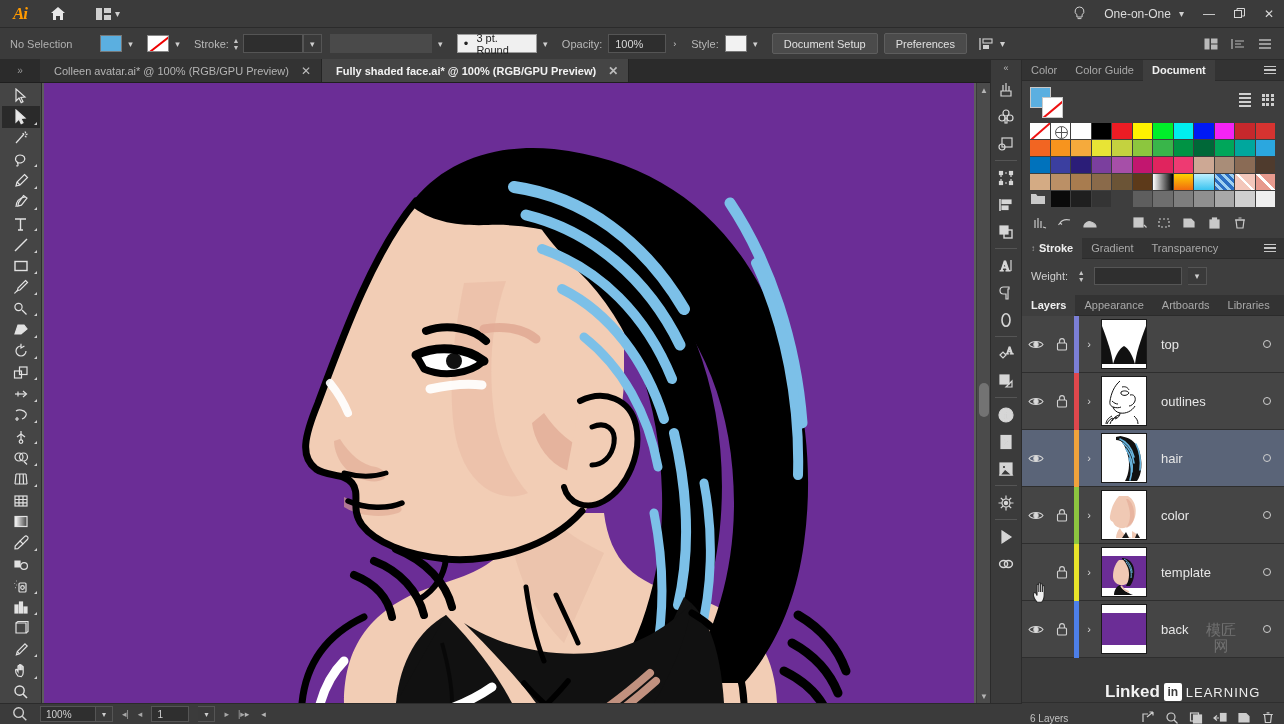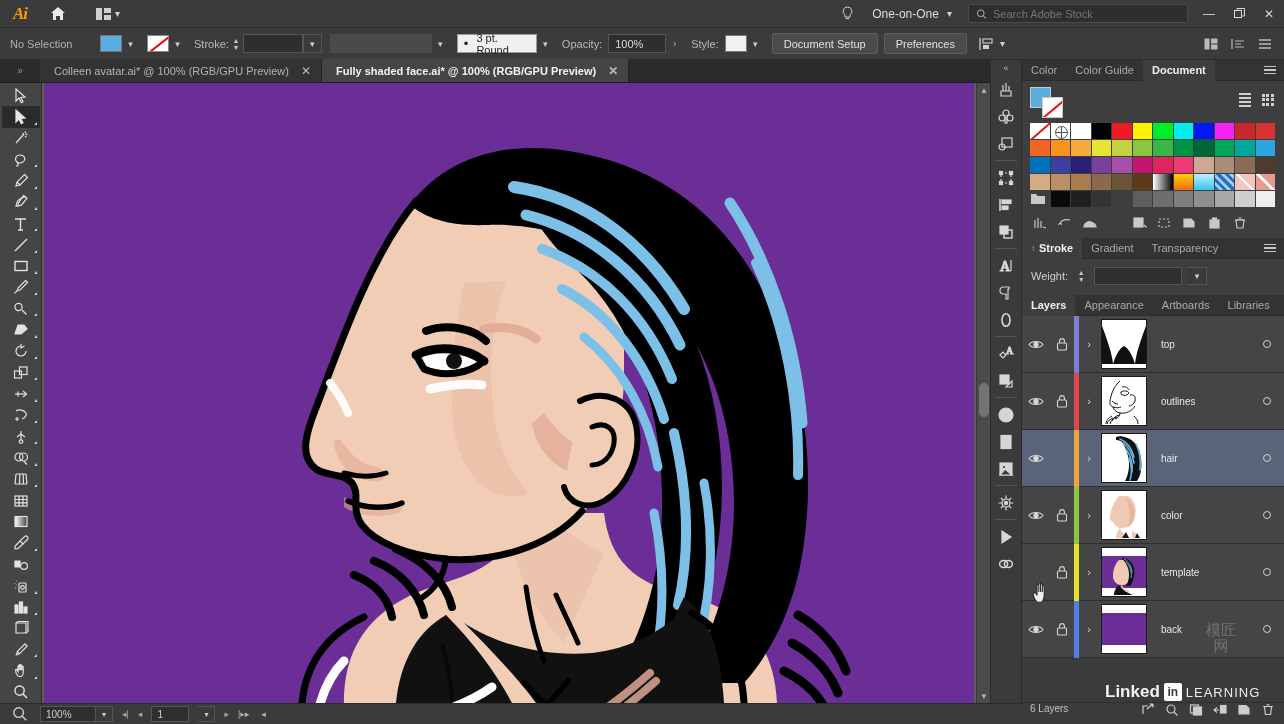--- a/index.html
+++ b/index.html
@@ -193,29 +193,29 @@
   }
   .layer-row.selected { background:#5a6478; }
   .lr-eye { width:28px; display:flex; align-items:center; justify-content:center; }
   .lr-lock { width:24px; display:flex; align-items:center; justify-content:center; }
   .lr-color { width:5px; height:57px; }
   .lr-arrow { width:20px; text-align:center; color:#d3d3d3; font-size:11px; }
   .lr-thumb {
     width:46px; height:50px; background:#fff; border:1px solid #1a1a1a; margin-left:2px;
     display:flex; align-items:center; justify-content:center; overflow:hidden;
   }
-  .lr-name { flex:1; font-size:10px; color:#e6e6e6; padding-left:14px; }
+  .lr-name { flex:1; font-size:13px; color:#e6e6e6; padding-left:14px; }
   .lr-target { width:34px; display:flex; align-items:center; justify-content:center; }
   .lr-target i { display:block; width:8px; height:8px; border:1.4px solid #cfcfcf; border-radius:50%; }
   .eye svg { stroke:#d8d8d8; fill:none; stroke-width:1.1; }
   .lock svg { stroke:#d2d2d2; fill:none; stroke-width:1.1; }
 
   .layers-footer {
     position:absolute; left:0; bottom:0; width:262px; height:22px; background:#3b3b3b;
-    display:flex; align-items:flex-start; border-top:1px solid #2e2e2e;
+    display:flex; align-items:flex-end; border-top:1px solid #2e2e2e;
   }
   .lf-count { font-size:10px; color:#c2c2c2; padding-left:8px; }
   .lf-icons { margin-left:auto; display:flex; align-items:center; gap:10px; padding-right:9px; }
   .lf-icons svg { stroke:#cdcdcd; fill:none; stroke-width:1.2; }
 
   
   .statusbar {
     position:absolute; left:0; bottom:0; width:1022px; height:21px; background:#3b3b3b;
     display:flex; align-items:center; border-top:1px solid #2b2b2b;
   }
@@ -270,27 +270,20 @@
     <div class="menubar-right">
       <div class="bulb">
         <svg width="13" height="16" viewBox="0 0 13 16">
             <path d="M6.5 1 a4.3 4.3 0 0 0 -2.6 7.8 L3.9 11 h5.2 l0-2.2 A4.3 4.3 0 0 0 6.5 1z"></path>
             <path d="M4.6 12.6 h3.8"></path>
           </svg>
       </div>
       <div class="workspace-sel">
         <span>One-on-One</span>
         <span class="chev">▾</span>
-      </div>
-      <div class="stock-search">
-        <svg class="si" viewBox="0 0 14 14">
-          <circle cx="6" cy="6" r="4.2" fill="none" stroke="#a5a5a5" stroke-width="1.3"></circle>
-          <line x1="9" y1="9" x2="12.6" y2="12.6" stroke="#a5a5a5" stroke-width="1.3"></line>
-        </svg>
-        <input type="text" placeholder="Search Adobe Stock" style="">
       </div>
       <div class="win-ctrls">
         <div class="win-btn">—</div>
         <div class="win-btn">
           <svg width="11" height="11" viewBox="0 0 11 11">
               <rect x="0.5" y="2.5" width="7" height="7" fill="none" stroke="#d8d8d8"></rect>
               <path d="M3 2.5 V0.5 H10.5 V8 H8.2" fill="none" stroke="#d8d8d8"></path>
             </svg>
         </div>
         <div class="win-btn">✕</div>

